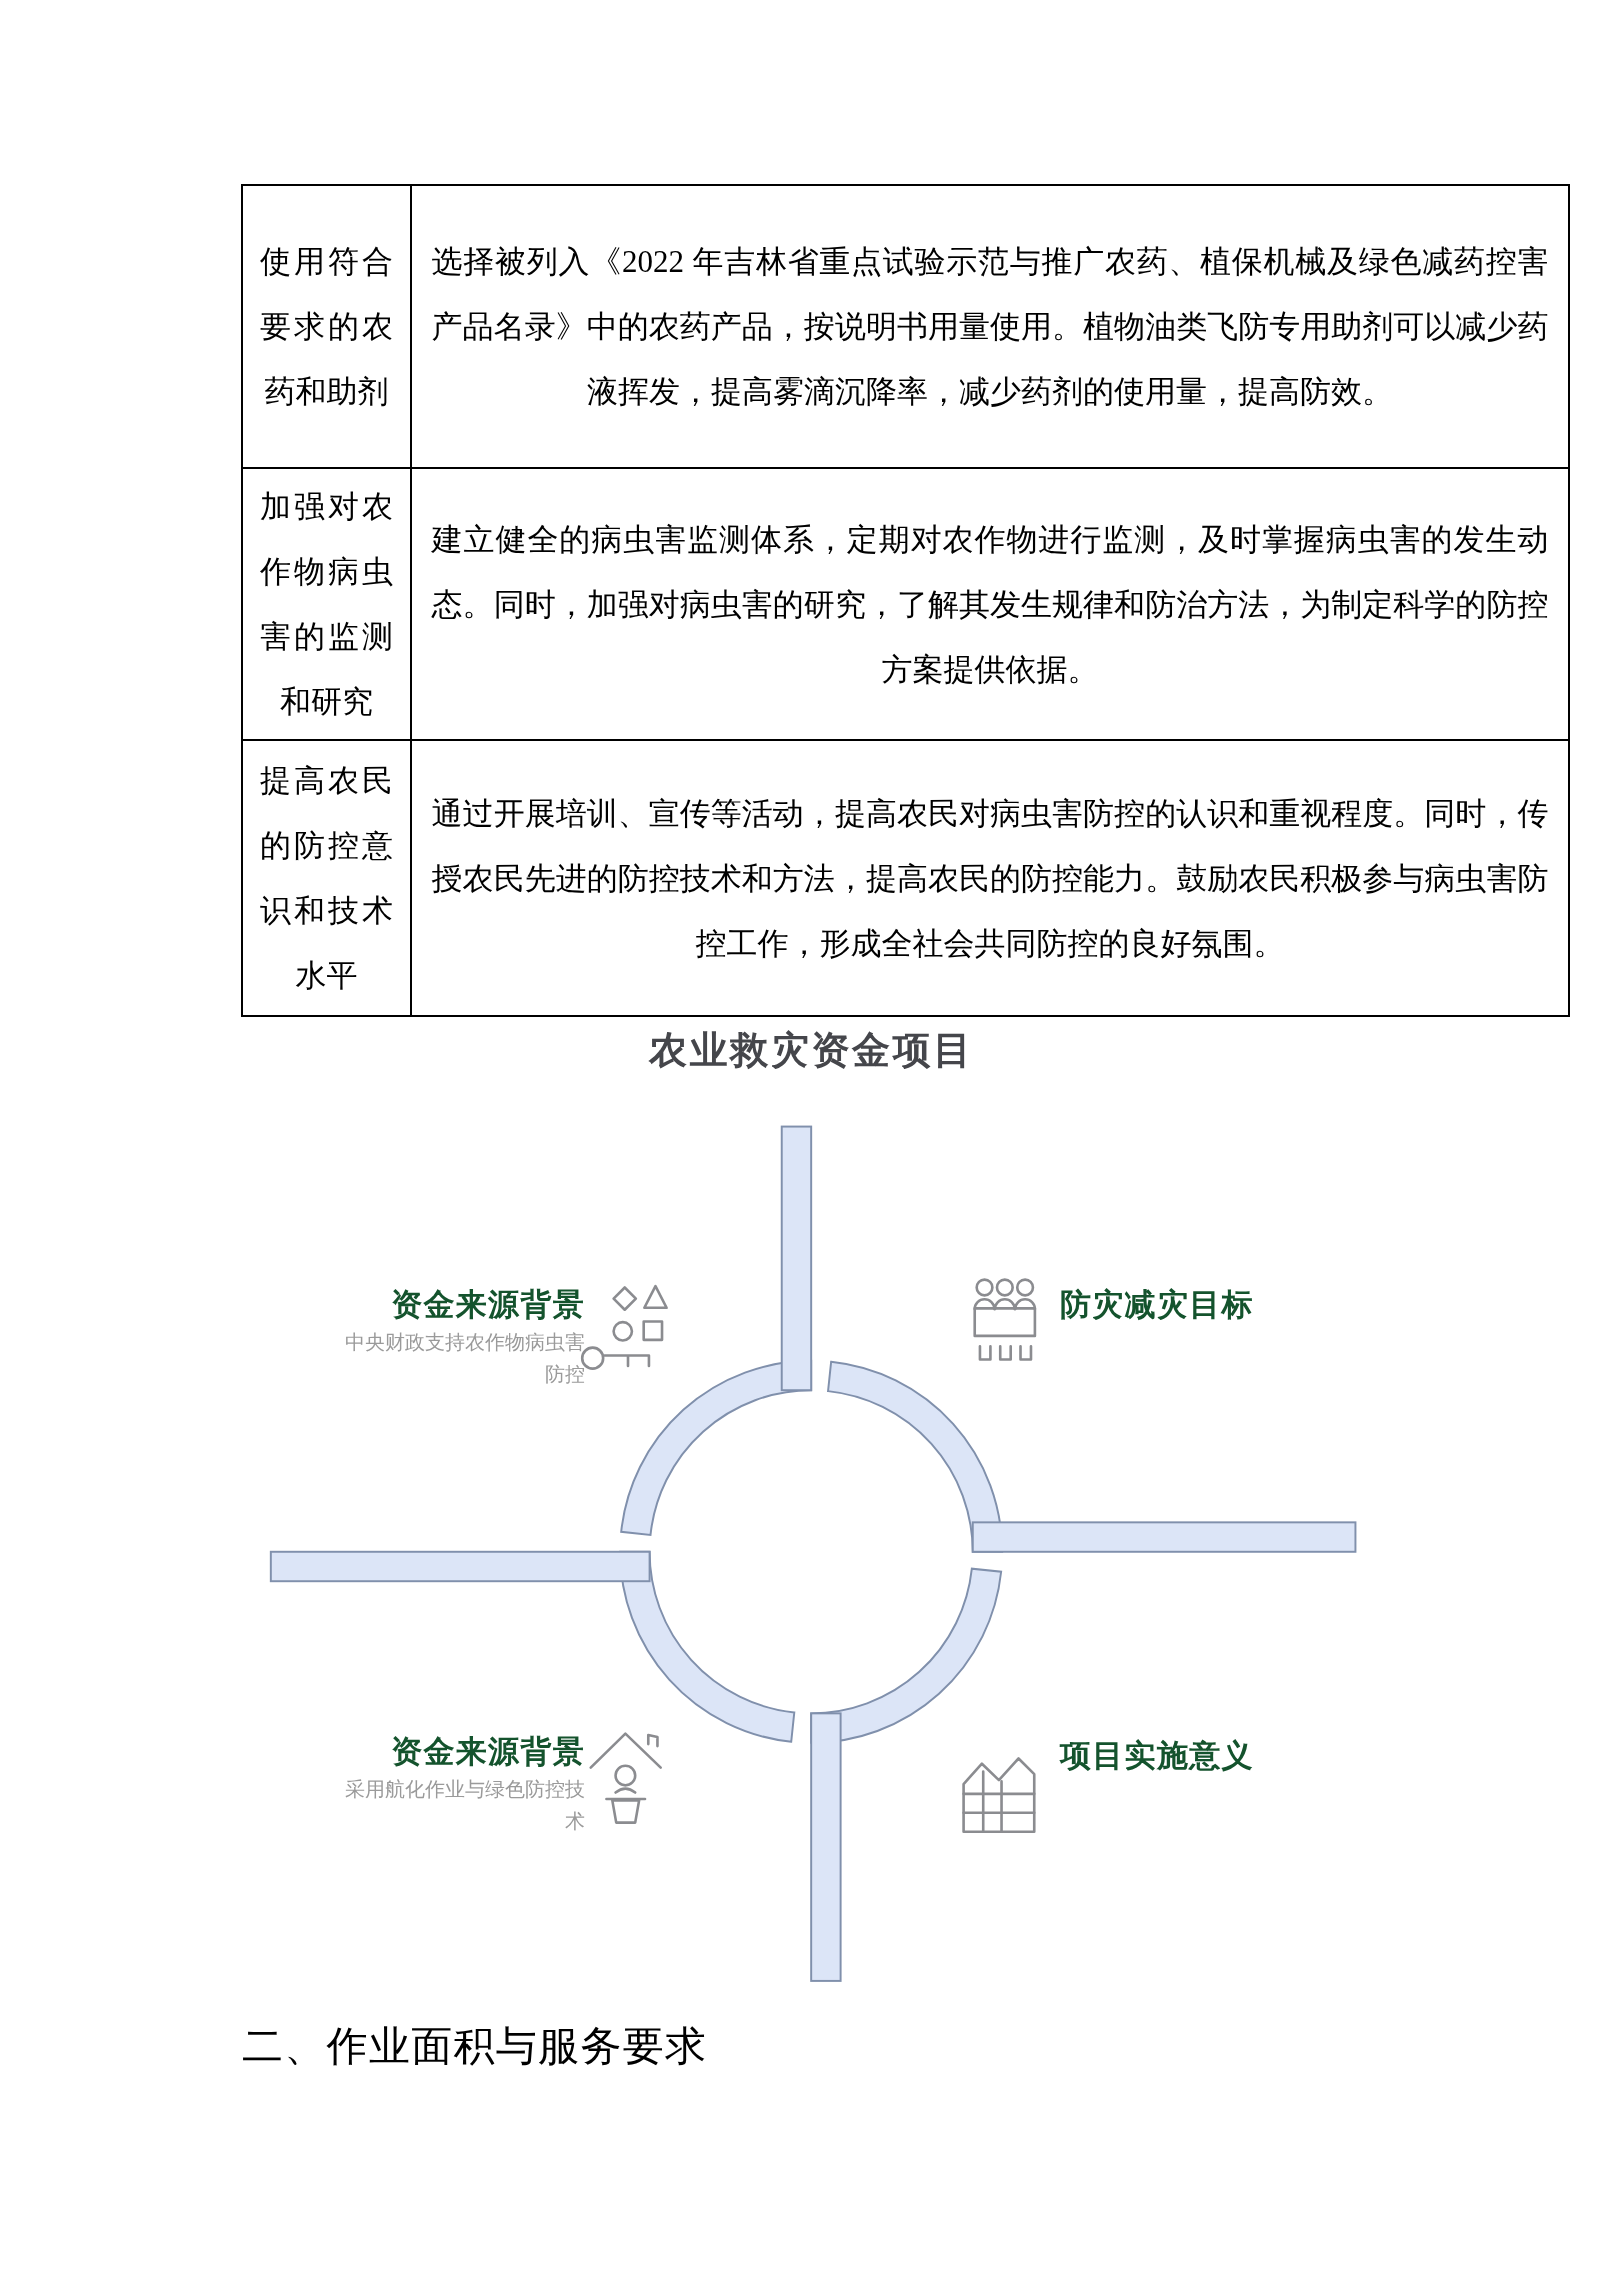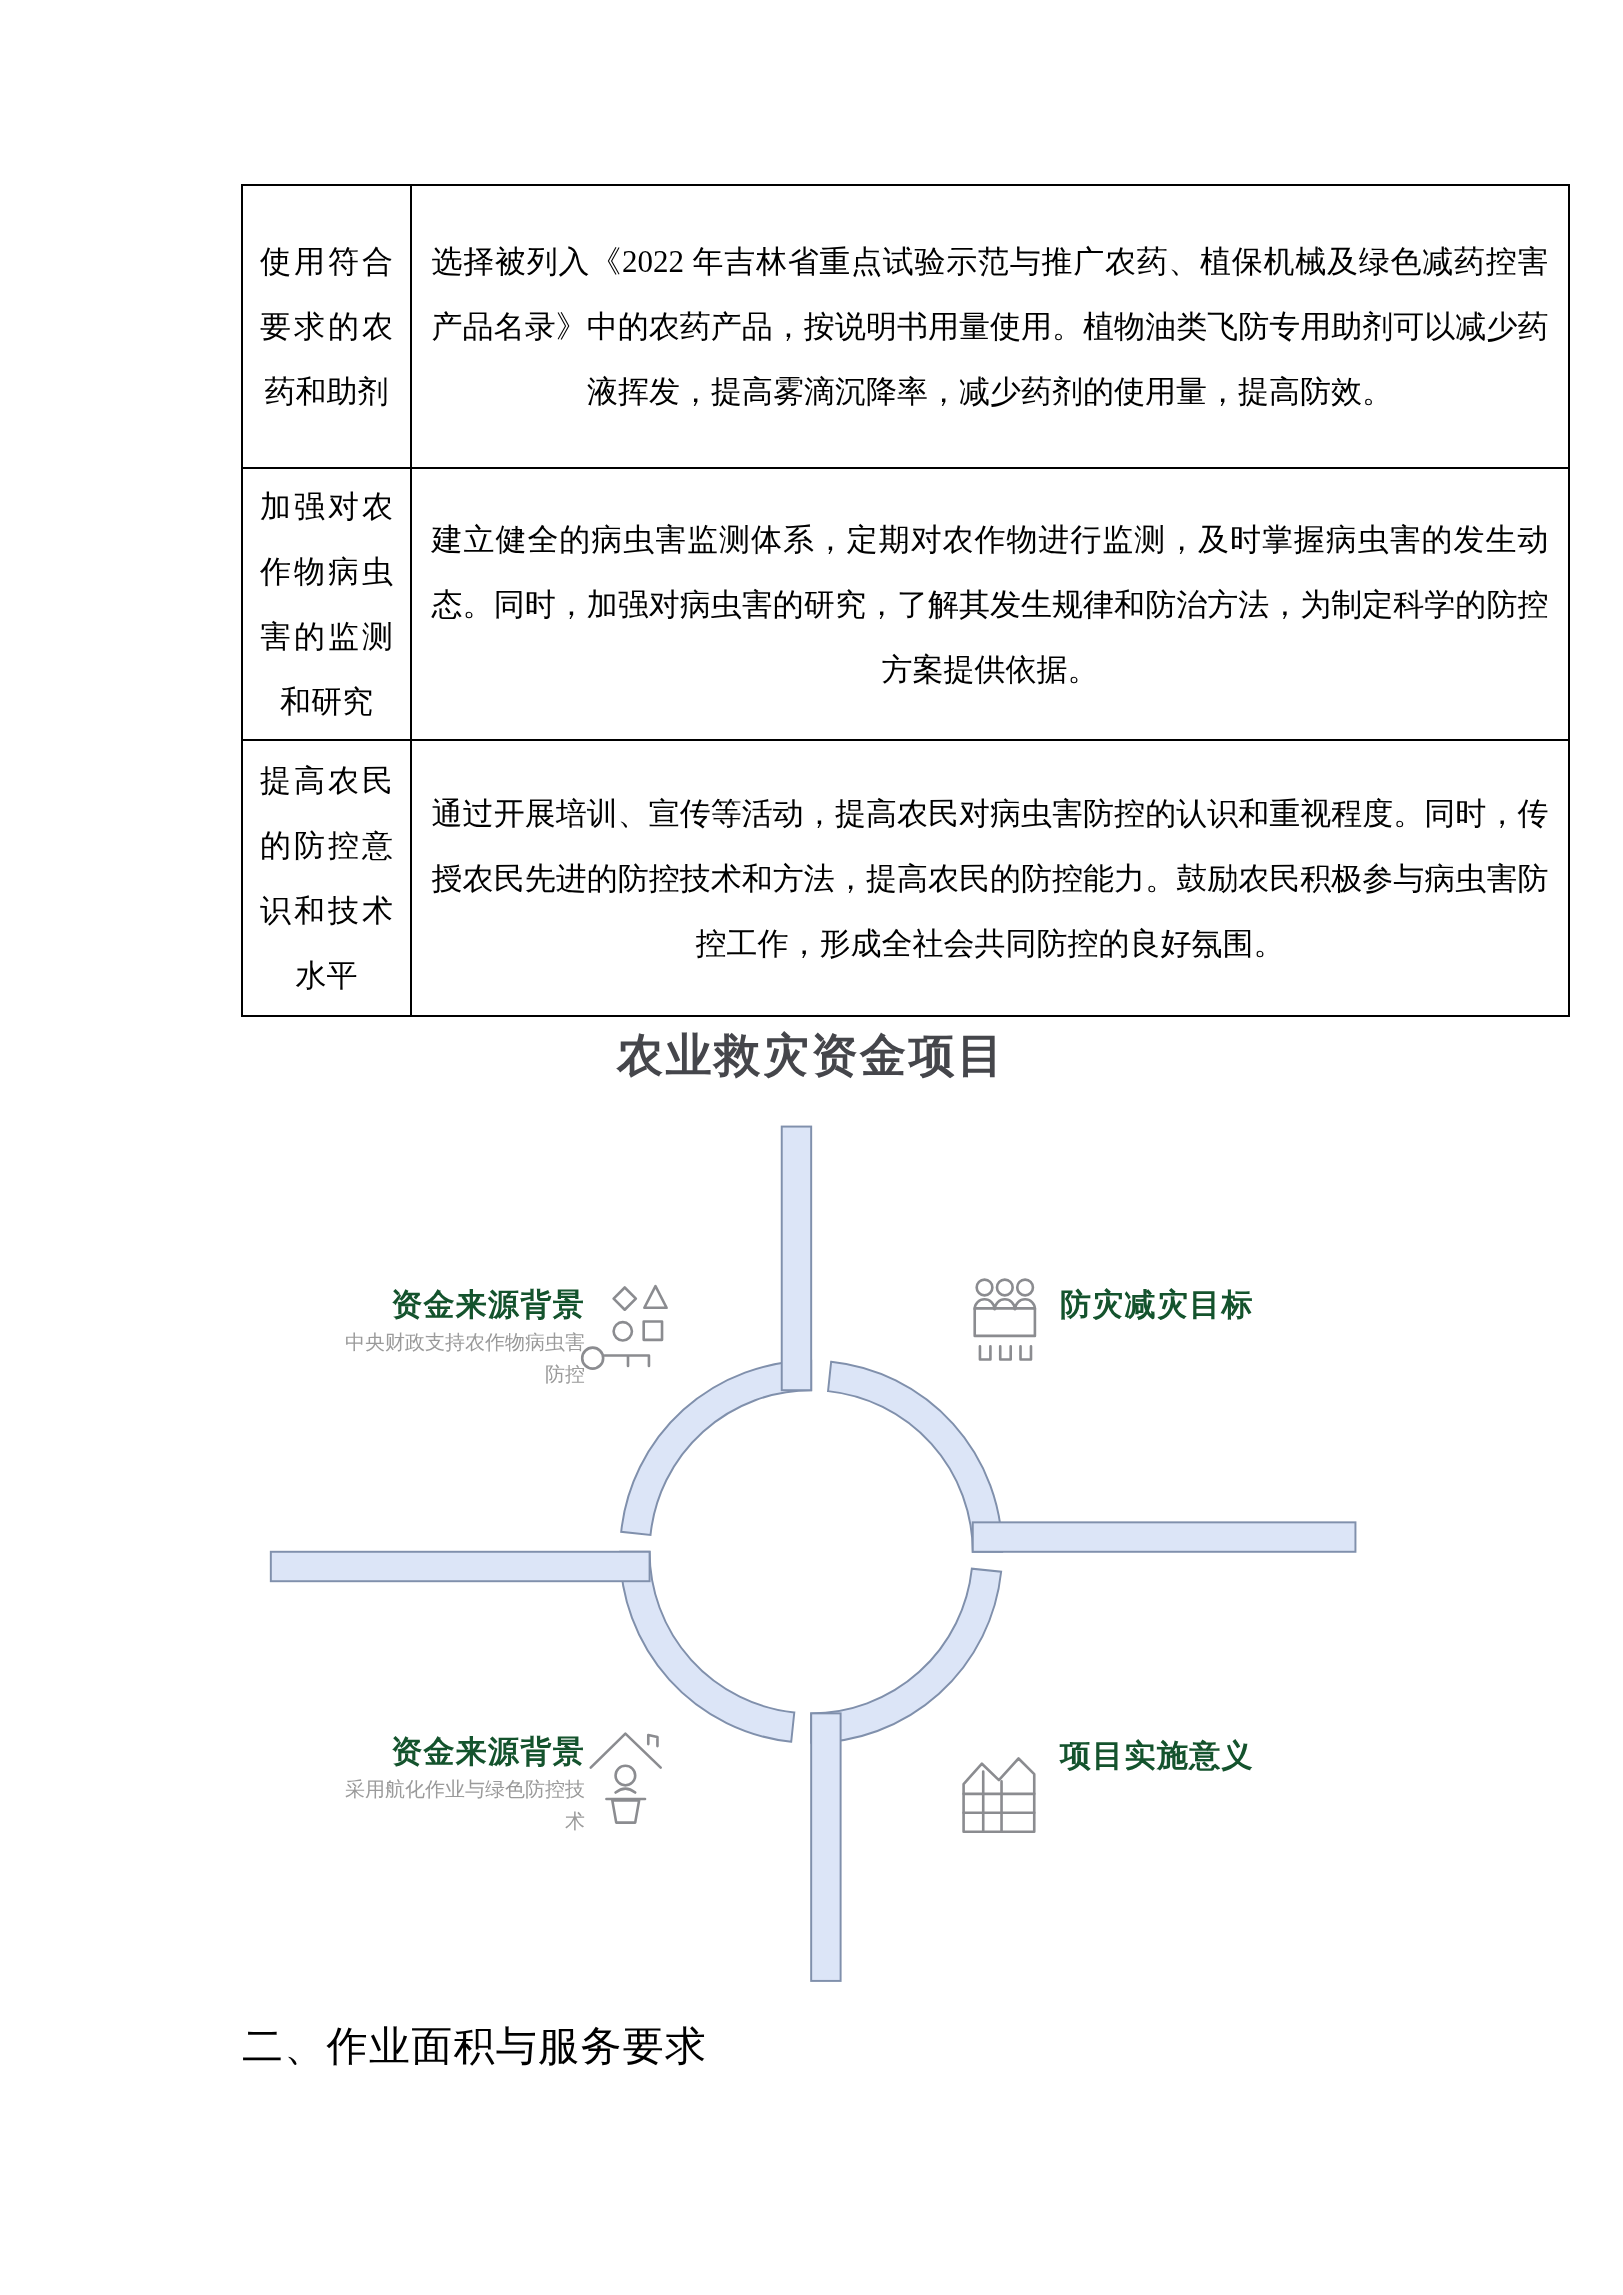--- a/index.html
+++ b/index.html
@@ -18,21 +18,21 @@
   .rowline{border-bottom:2.6px solid #000;}
   .cell-inner{
     width:100%;font-size:31px;line-height:65px;color:#000;
     text-align:justify;text-align-last:center;word-break:break-all;
   }
   .lab .cell-inner{padding:0 17px;}
   .con .cell-inner{padding:0 19.6px;}
   
   .diagram-title{
     position:absolute;left:0;top:1025px;width:1623px;text-align:center;
-    font-size:46px;font-weight:bold;color:#45464b;letter-spacing:2.6px;
+    font-size:38px;font-weight:bold;color:#45464b;letter-spacing:2.6px;
   }
   .svg-layer{position:absolute;left:0;top:0;width:1623px;height:2295px;}
   .ring{stroke:#8090ac;stroke-width:3;}
   .icon{stroke:#8b8c90;stroke-width:4;fill:none;stroke-linejoin:round;stroke-linecap:round;}
   .quad{position:absolute;width:255px;}
   .quad .q-head{font-size:31px;font-weight:bold;color:#14532d;letter-spacing:1.3px;}
   .quad .q-desc{margin-top:0;font-size:20px;line-height:32px;color:#9a9a9a;}
   .q-tl{left:330px;top:1284px;text-align:right;}
   .q-tr{left:1060px;top:1284px;text-align:left;}
   .q-bl{left:330px;top:1731px;text-align:right;}

